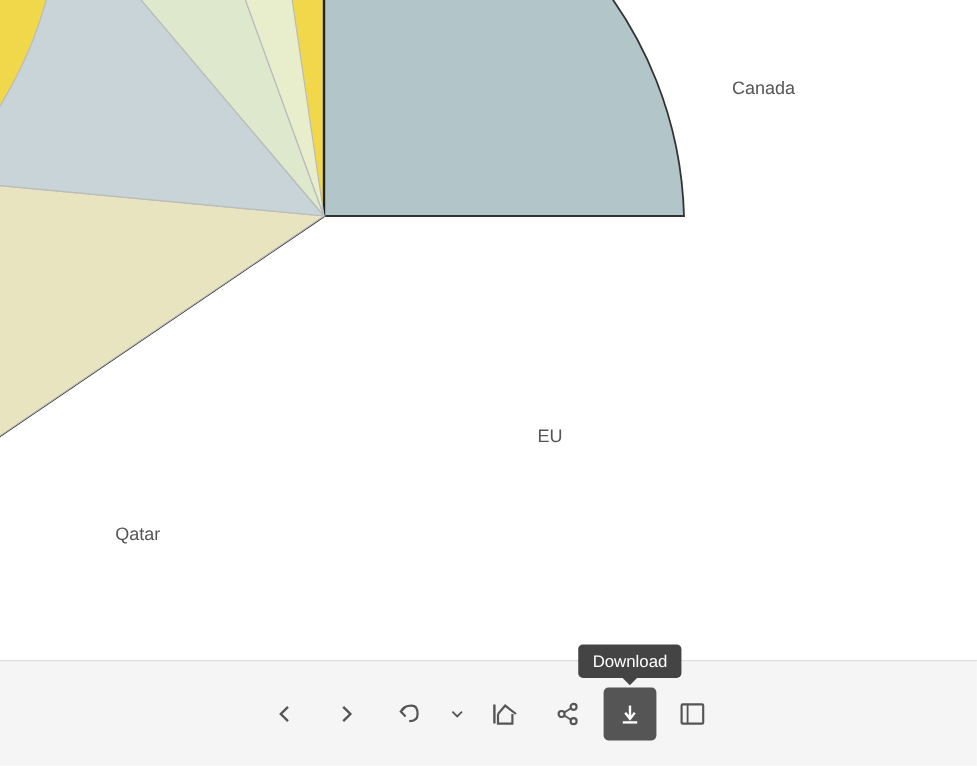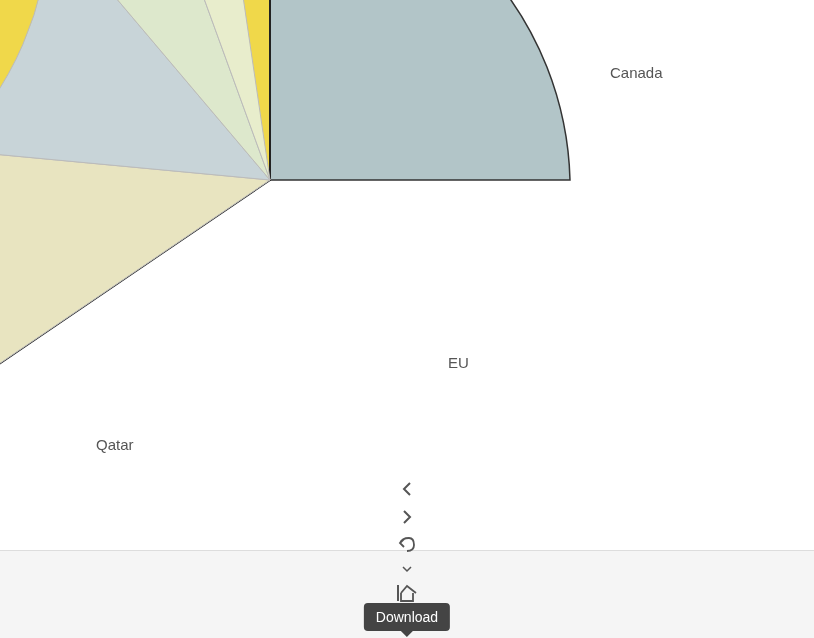--- a/index.html
+++ b/index.html
@@ -32,21 +32,20 @@
       bottom: 0;
       left: 0;
       width: 814px;
       height: 88px;
       background: #f5f5f5;
       border-top: 1px solid #ddd;
       display: flex;
       align-items: center;
       justify-content: center;
       gap: 8px;
-      flex-direction: column;
     }
 
     .toolbar-btn {
       width: 44px;
       height: 44px;
       background: transparent;
       border: none;
       border-radius: 4px;
       cursor: pointer;
       display: flex;

